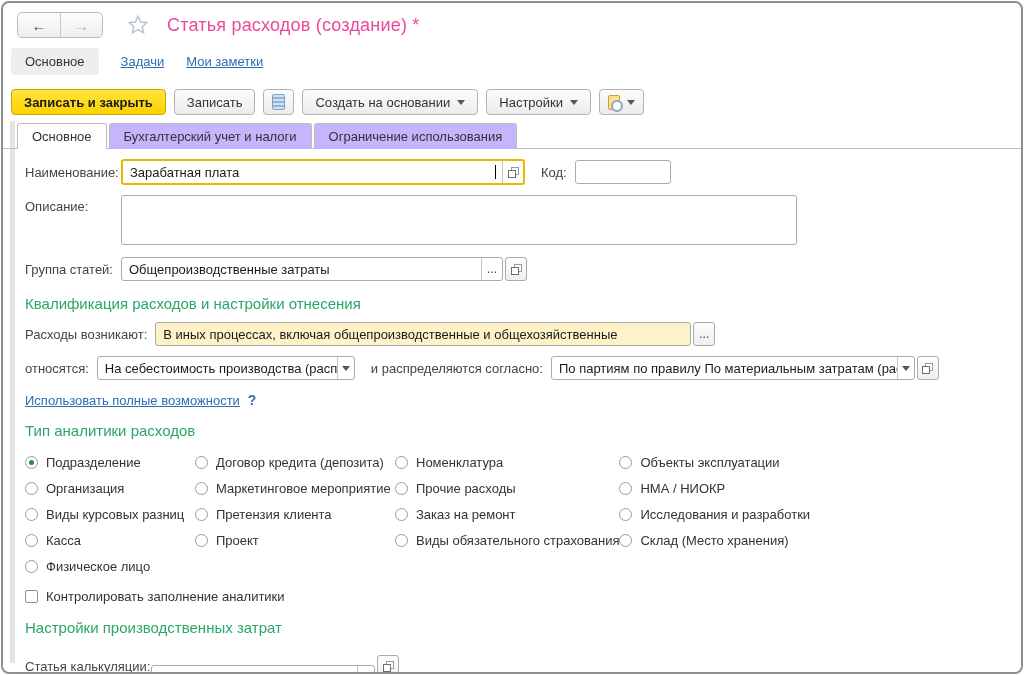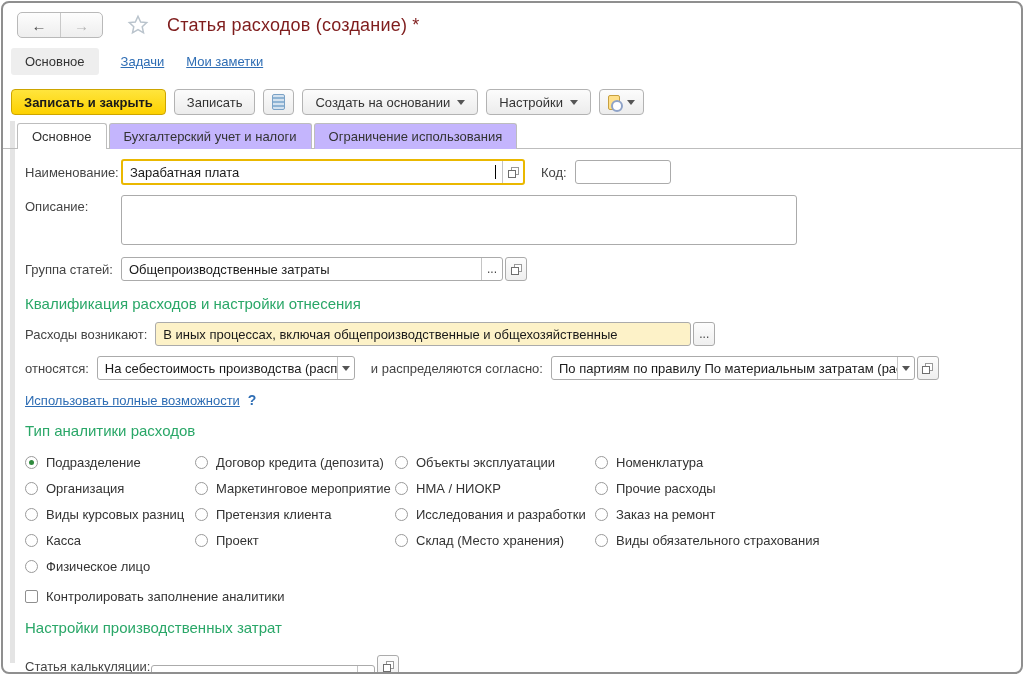--- a/index.html
+++ b/index.html
@@ -6,21 +6,21 @@
   html,body { width:1024px; height:675px; background:#fff; font-family:"Liberation Sans", sans-serif; }
   .window { position:absolute; inset:1px; border:2px solid #8f8f8f; border-radius:8px; background:#fff; overflow:hidden; }
   .gutter { position:absolute; left:7px; top:118px; bottom:9px; width:5px; background:#e4e4e4; }
 
   
   .hdr { display:flex; align-items:center; padding:9px 14px 2px 14px; gap:10px; }
   .navbtns { display:flex; border:1px solid #b9b9b9; border-radius:5px; overflow:hidden; background:linear-gradient(#fdfdfd,#eee); }
   .nb { width:42px; height:24px; border:none; background:transparent; font-size:15px; cursor:pointer; color:#4a4a4a; }
   .nb.fwd { border-left:1px solid #c9c9c9; color:#b5b5b5; }
   .star { margin-left:14px; display:flex; align-items:center; }
-  .title { font-size:18px; font-weight:400; color:#7f1d1d; margin-left:8px; letter-spacing:.2px; }
+  .title { font-size:18px; font-weight:400; color:#ec4899; margin-left:8px; letter-spacing:.2px; }
 
   
   .navrow { display:flex; align-items:center; gap:22px; padding:8px 14px 10px 8px; }
   .chip { background:#eeeeee; border-radius:3px; padding:6px 14px; font-size:13px; color:#333; }
   .navlink { font-size:13px; color:#2e6db4; text-decoration:underline; cursor:pointer; }
 
   
   .toolbar { display:flex; align-items:center; gap:8px; padding:4px 14px 8px 8px; }
   .btn { display:inline-flex; align-items:center; justify-content:center; gap:7px; height:26px; padding:0 12px;
          border:1px solid #b3b3b3; border-radius:4px; background:linear-gradient(#fcfcfc,#ececec);
@@ -238,54 +238,54 @@
         </div>
         <div class="opt">
           <span class="radio"></span>
           <span class="optlbl">Претензия клиента</span>
         </div>
         <div class="opt">
           <span class="radio"></span>
           <span class="optlbl">Проект</span>
         </div>
       </div>
+      <div class="an-col c4">
+        <div class="opt">
+          <span class="radio"></span>
+          <span class="optlbl">Номенклатура</span>
+        </div>
+        <div class="opt">
+          <span class="radio"></span>
+          <span class="optlbl">Прочие расходы</span>
+        </div>
+        <div class="opt">
+          <span class="radio"></span>
+          <span class="optlbl">Заказ на ремонт</span>
+        </div>
+        <div class="opt">
+          <span class="radio"></span>
+          <span class="optlbl">Виды обязательного страхования</span>
+        </div>
+      </div>
       <div class="an-col c3">
         <div class="opt">
           <span class="radio"></span>
           <span class="optlbl">Объекты эксплуатации</span>
         </div>
         <div class="opt">
           <span class="radio"></span>
           <span class="optlbl">НМА / НИОКР</span>
         </div>
         <div class="opt">
           <span class="radio"></span>
           <span class="optlbl">Исследования и разработки</span>
         </div>
         <div class="opt">
           <span class="radio"></span>
           <span class="optlbl">Склад (Место хранения)</span>
-        </div>
-      </div>
-      <div class="an-col c4">
-        <div class="opt">
-          <span class="radio"></span>
-          <span class="optlbl">Номенклатура</span>
-        </div>
-        <div class="opt">
-          <span class="radio"></span>
-          <span class="optlbl">Прочие расходы</span>
-        </div>
-        <div class="opt">
-          <span class="radio"></span>
-          <span class="optlbl">Заказ на ремонт</span>
-        </div>
-        <div class="opt">
-          <span class="radio"></span>
-          <span class="optlbl">Виды обязательного страхования</span>
         </div>
       </div>
     </div>
 
     <div class="opt mt4">
       <span class="checkbox"></span>
       <span class="optlbl">Контролировать заполнение аналитики</span>
     </div>
 
     <div class="section" style="margin-top:10px; margin-bottom:8px;">Настройки производственных затрат</div>

